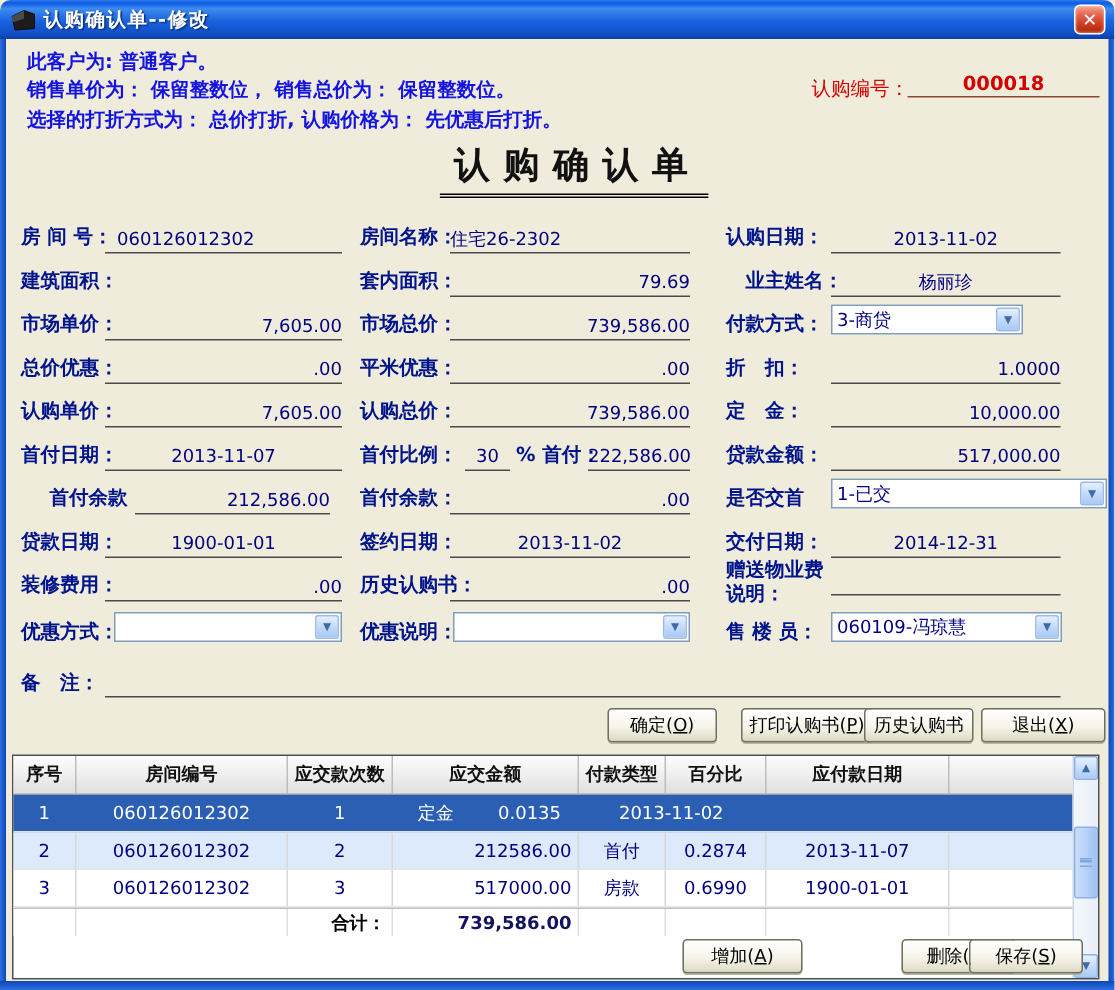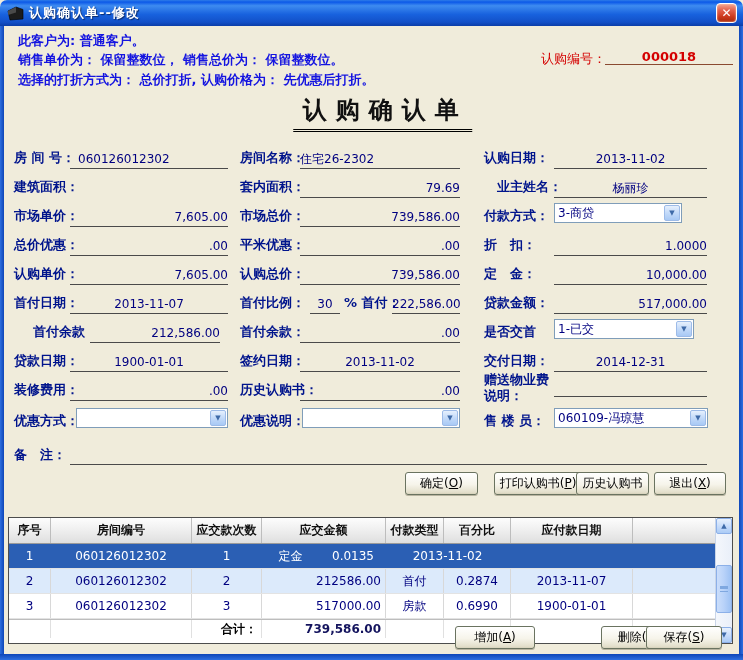--- a/index.html
+++ b/index.html
@@ -38,21 +38,21 @@
     color:#3E6AA8; font-size:7px; text-align:center; line-height:15px; }
 
   
   .xp-btn { position:absolute; height:23px; border:1px solid #6a7360; border-radius:3px;
     background:linear-gradient(180deg,#FFFFFF 0%,#F6F4EA 55%,#E3DFCB 92%,#D6D1BA 100%);
     font-size:12px; color:#000; text-align:center; line-height:21px; cursor:pointer;
     box-shadow:0 1px 0 #b8b4a0; font-family:"DejaVu Sans", sans-serif; }
   .xp-btn u { text-decoration:underline; }
 
   
-  .table-wrap { position:absolute; left:8px; top:517px; width:725px; height:127px; border:1px solid #4d4d4d; background:#fff; display:flex; }
+  .table-wrap { position:absolute; left:8px; top:503px; width:725px; height:150px; border:1px solid #4d4d4d; background:#fff; display:flex; }
   .t-inner { width:706px; }
   .thead { display:flex; height:26px; background:linear-gradient(180deg,#FDFDFD 0%,#F0F0F0 45%,#DFDFDF 100%); border-bottom:1px solid #9a9a9a; }
   .thead .cell { font-size:12px; font-weight:bold; color:#111; text-align:center; line-height:25px; border-right:1px solid #bdbdbd; }
   .trow { display:flex; height:25px; border-bottom:1px solid #e3e3e3; background:#fff; }
   .trow .cell { font-size:12px; color:#000080; line-height:24px; border-right:1px solid #d8d8d8; padding:0 4px; }
   .trow.alt { background:#DCEAFB; }
   .trow.sel { background:#2B5FB4; }
   .trow.sel .cell { color:#fff; border-right-color:#2B5FB4; }
   .tsum { display:flex; height:19px; border-top:1px solid #bdbdbd; background:#fff; }
   .tsum .cell { font-size:12px; font-weight:bold; line-height:18px; border-right:1px solid #e0e0e0; padding:0 4px; }
@@ -138,21 +138,21 @@
   <div class="lbl" style="left:344px; top:294px;">% 首付：</div>
   <div class="fld R" style="left:392px; top:296px; width:68px;">222,586.00</div>
   <div class="lbl" style="left:484px; top:294px;">贷款金额：</div>
   <div class="fld R" style="left:554px; top:296px; width:153px;">517,000.00</div>
 
   <div class="lbl" style="left:33px; top:323px;">首付余款</div>
   <div class="fld R" style="left:90px; top:325px; width:130px;">212,586.00</div>
   <div class="lbl" style="left:240px; top:323px;">首付余款：</div>
   <div class="fld R" style="left:300px; top:325px; width:160px;">.00</div>
   <div class="lbl" style="left:484px; top:323px;">是否交首</div>
-  <div class="combo" style="left:554px; top:319px; width:140px;">
+  <div class="combo" style="left:554px; top:319px; width:184px;">
     <span class="combo-val">1-已交</span>
     <span class="combo-arrow">▼</span>
   </div>
 
   <div class="lbl" style="left:14px; top:352px;">贷款日期：</div>
   <div class="fld C" style="left:70px; top:354px; width:158px;">1900-01-01</div>
   <div class="lbl" style="left:240px; top:352px;">签约日期：</div>
   <div class="fld C" style="left:300px; top:354px; width:160px;">2013-11-02</div>
   <div class="lbl" style="left:484px; top:352px;">交付日期：</div>
   <div class="fld C" style="left:554px; top:354px; width:153px;">2014-12-31</div>
@@ -180,21 +180,21 @@
     <span class="combo-val">060109-冯琼慧</span>
     <span class="combo-arrow">▼</span>
   </div>
 
   <div class="lbl" style="left:14px; top:446px;">备　注：</div>
   <div class="fld L" style="left:70px; top:447px; width:637px;"></div>
 
   <div class="xp-btn" style="left:405px; top:472px; width:73px;">确定(<u>O</u>)</div>
   <div class="xp-btn" style="left:494px; top:472px; width:88px;">打印认购书(<u>P</u>)</div>
   <div class="xp-btn" style="left:576px; top:472px; width:73px;">历史认购书</div>
-  <div class="xp-btn" style="left:654px; top:472px; width:72px;">退出(<u>X</u>)</div>
+  <div class="xp-btn" style="left:654px; top:472px; width:83px;">退出(<u>X</u>)</div>
 
   <div class="table-wrap">
     <div class="t-inner">
       <div class="thead">
         <div class="cell c0">序号</div>
         <div class="cell c1">房间编号</div>
         <div class="cell c2">应交款次数</div>
         <div class="cell c3">应交金额</div>
         <div class="cell c4">付款类型</div>
         <div class="cell c5">百分比</div>

